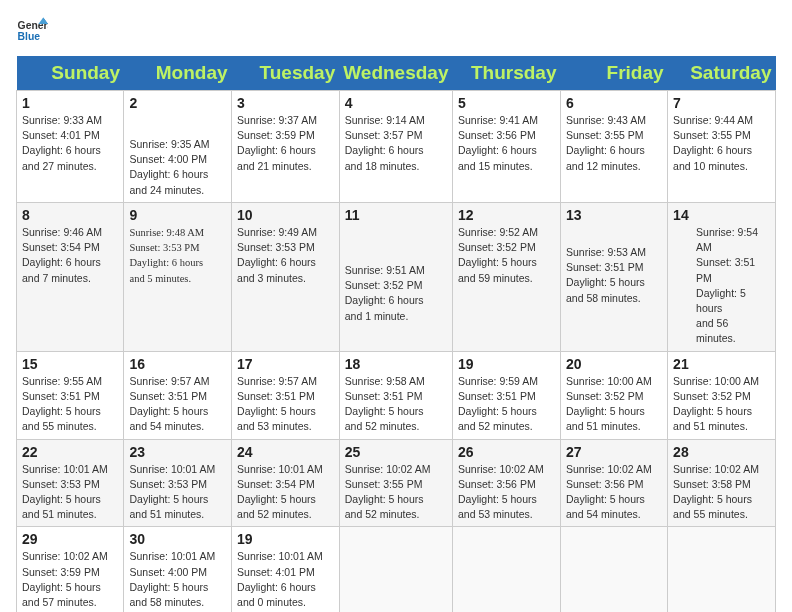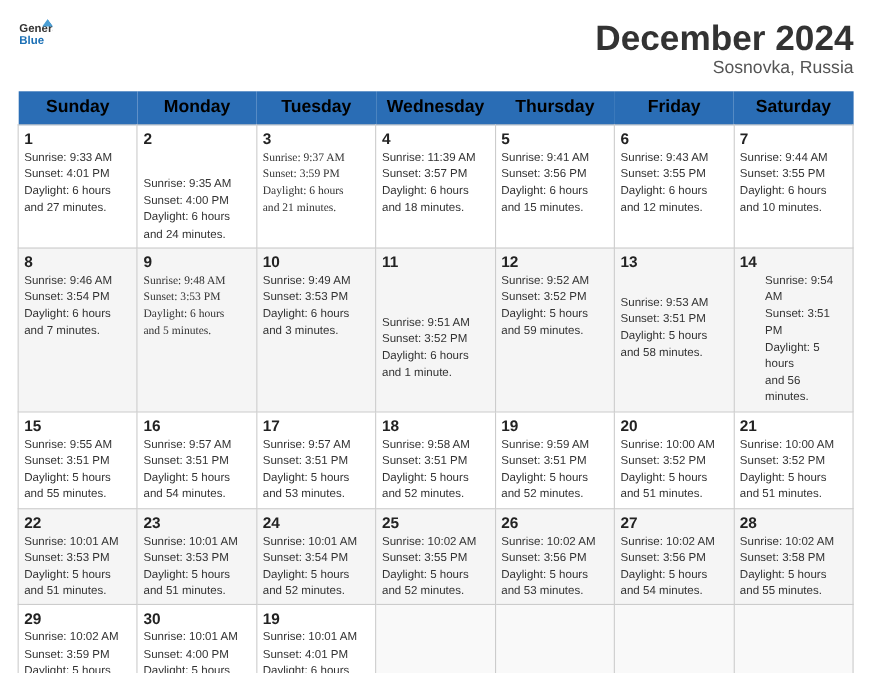--- a/index.html
+++ b/index.html
@@ -37,24 +37,24 @@
       font-size: 16px;
       color: #555;
     }
     table {
       width: 100%;
       border-collapse: collapse;
       font-size: 11px;
     }
     th {
       background: #2a6db5;
-      color: #000000;
+      color: #bef264;
       padding: 6px 4px;
-      text-align: center;
-      font-size: 16px;
+      text-align: right;
+      font-size: 19px;
       font-weight: bold;
     }
     td {
       border: 1px solid #ccc;
       vertical-align: top;
       padding: 4px 5px;
       width: calc(100% / 7);
       min-height: 80px;
       height: 85px;
     }
@@ -84,24 +84,20 @@
 <body>
 
 <div class="header">
   <div class="logo">
     <svg class="logo-icon" viewBox="0 0 40 35" xmlns="http://www.w3.org/2000/svg">
       <text x="2" y="16" font-family="Arial" font-size="13" font-weight="bold" fill="#333">General</text>
       <text x="2" y="30" font-family="Arial" font-size="13" font-weight="bold" fill="#1a6fb5">Blue</text>
       <polygon points="34,2 40,10 34,8" fill="#1a6fb5"></polygon>
       <polygon points="34,2 40,10 28,10" fill="#4a9fd5"></polygon>
     </svg>
-  </div>
-  <div class="title-block">
-    <div class="calendar-title">December 2024</div>
-    <div class="calendar-subtitle">Sosnovka, Russia</div>
   </div>
 </div>
 
 <table>
   <thead>
     <tr>
 
     <th>Sunday</th>
         <th>Monday</th>
         <th>Tuesday</th>
@@ -122,28 +118,28 @@
         </td>
         <td>
           <span class="day-num">2</span>
           <div class="day-detail" style="white-space: pre-line; margin-top: 26px;">Sunrise: 9:35 AM
 Sunset: 4:00 PM
 Daylight: 6 hours
 and 24 minutes.</div>
         </td>
         <td>
           <span class="day-num">3</span>
-          <div class="day-detail" style="white-space: pre-line; font-family: Liberation Serif, serif;">Sunrise: 9:37 AM
+          <div class="day-detail" style="white-space: pre-line;">Sunrise: 9:37 AM
 Sunset: 3:59 PM
 Daylight: 6 hours
 and 21 minutes.</div>
         </td>
         <td>
           <span class="day-num">4</span>
-          <div class="day-detail" style="white-space: pre-line;">Sunrise: 11:39 AM
+          <div class="day-detail" style="white-space: pre-line;">Sunrise: 9:14 AM
 Sunset: 3:57 PM
 Daylight: 6 hours
 and 18 minutes.</div>
         </td>
         <td>
           <span class="day-num">5</span>
           <div class="day-detail" style="white-space: pre-line;">Sunrise: 9:41 AM
 Sunset: 3:56 PM
 Daylight: 6 hours
 and 15 minutes.</div>

